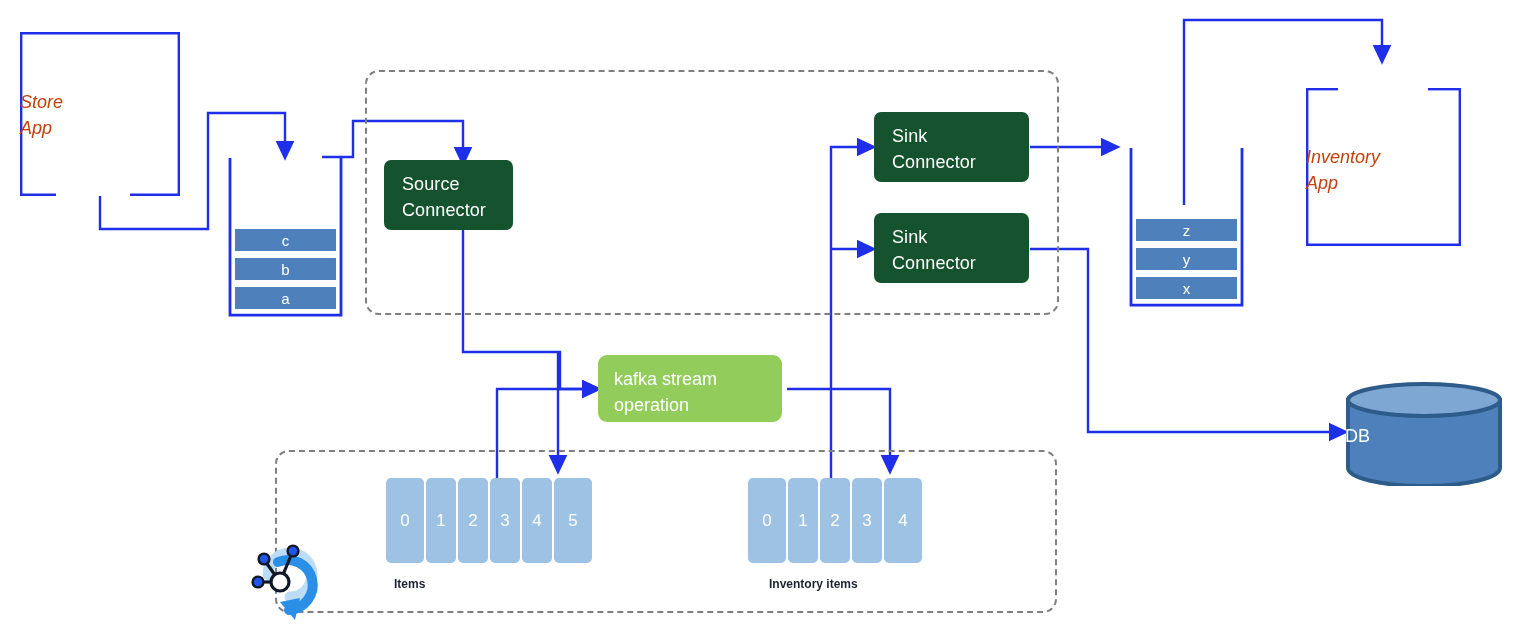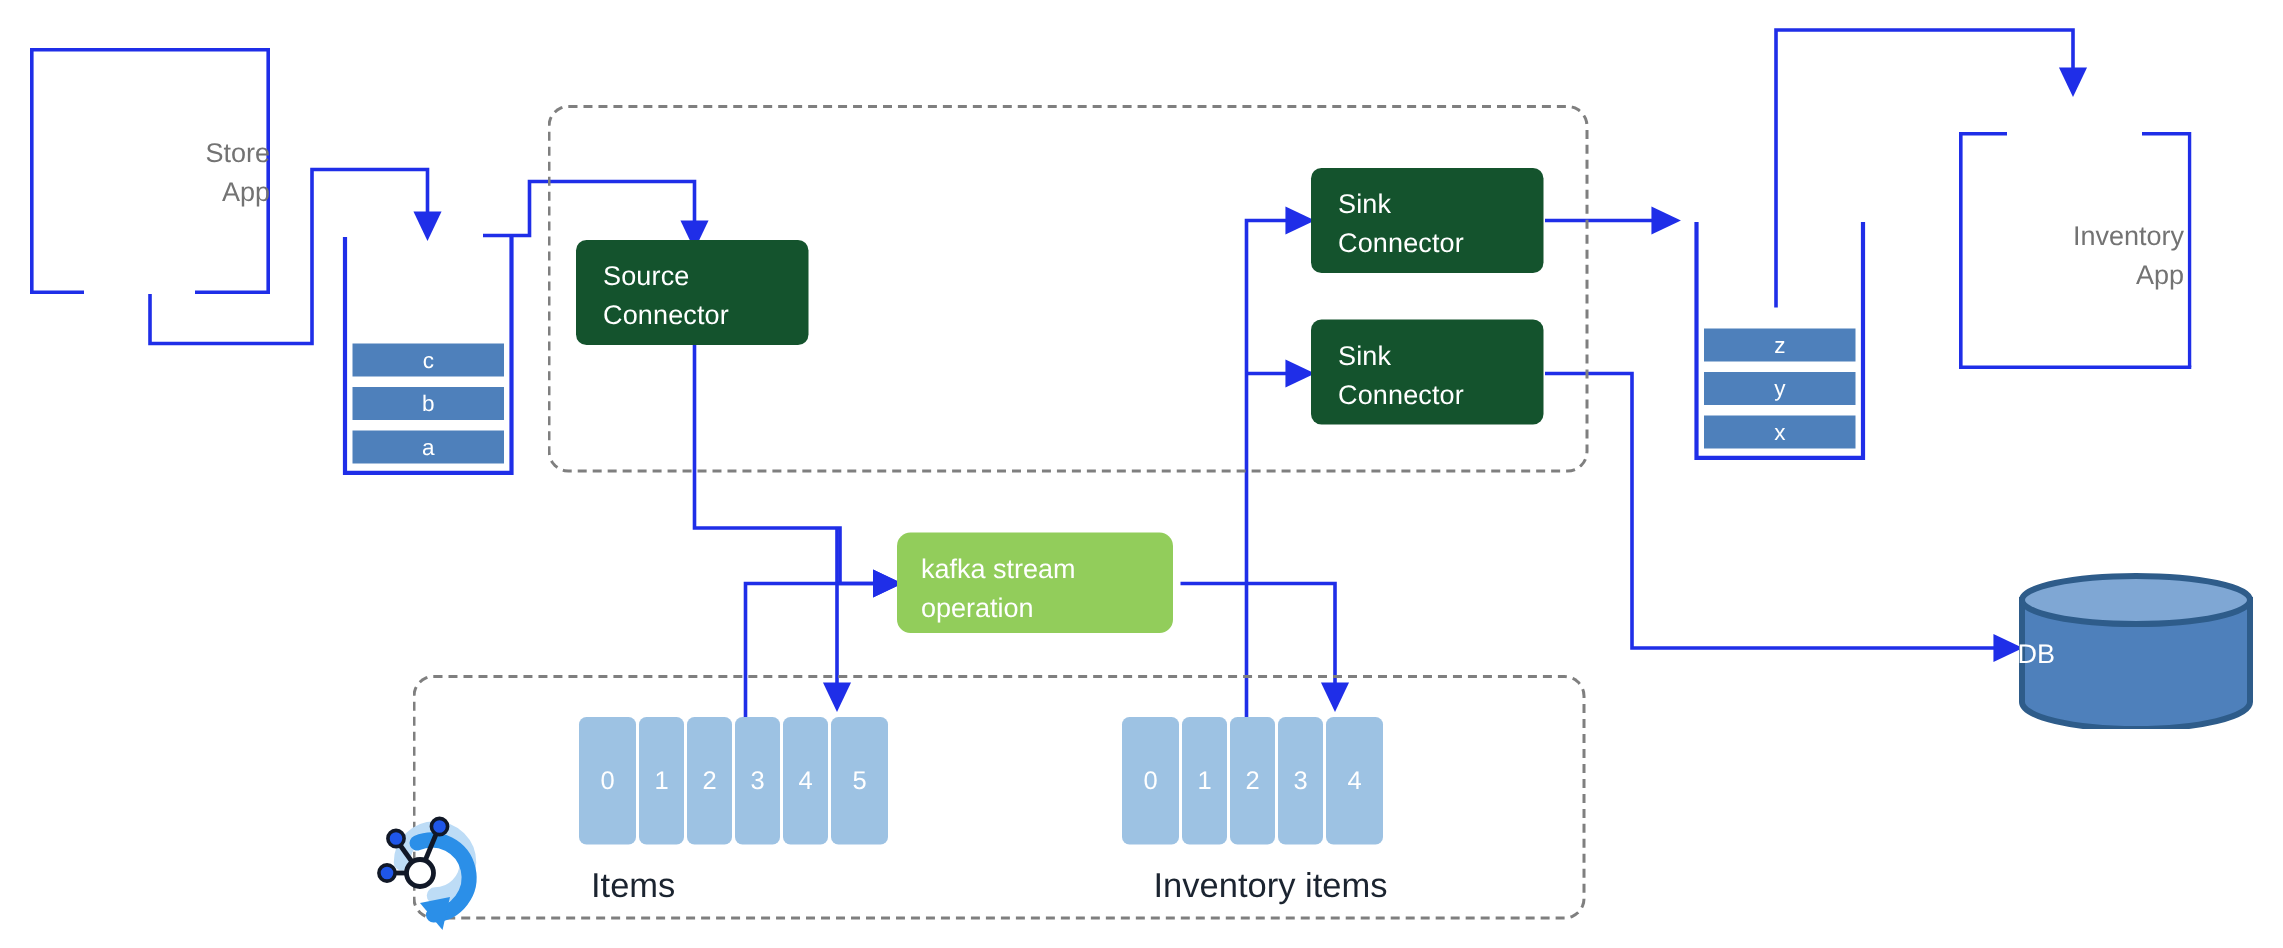--- a/index.html
+++ b/index.html
@@ -27,40 +27,40 @@
   .streambox{
     position:absolute;box-sizing:border-box;
     background:#92CD5B;border-radius:9px;
     color:#ffffff;font-size:18px;line-height:1.42;
     padding:12px 0 0 16px;
   }
 
   
   .appbox{position:absolute;box-sizing:border-box;}
   .appbox .lbl{
-    position:absolute;left:0;right:0;text-align:right;
-    color:#737373;font-size:18px;line-height:1.45;
+    position:absolute;left:0;right:0;text-align:left;
+    color:#c2410c;font-size:18px;line-height:1.45;font-style:italic;
   }
 
   
   .queue{position:absolute;box-sizing:border-box;}
   .queue .slots{position:absolute;left:7px;right:7px;bottom:8px;display:flex;flex-direction:column;gap:7px;}
   .queue .slot{
     height:22px;background:#4E80BB;color:#fff;font-size:15px;
     display:flex;align-items:center;justify-content:center;line-height:1;
   }
 
   
   .strip{position:absolute;display:flex;gap:2px;}
   .strip .cell{
     width:30px;height:85px;background:#9DC2E3;border-radius:5px;
     color:#ffffff;font-size:17px;display:flex;align-items:center;justify-content:center;
   }
   .strip .cell.wide{width:38px;}
-  .striplabel{position:absolute;color:#1b2430;font-size:23px;}
+  .striplabel{position:absolute;color:#1b2430;font-size:12px;font-weight:bold;}
 
   
   .db{position:absolute;}
   .db .dblabel{position:absolute;left:0;right:0;top:44px;text-align:left;color:#fff;font-size:18px;}
 
   .kicon{position:absolute;}
 </style>
 </head>
 <body>
 
@@ -122,21 +122,21 @@
         <path d="M2,0 L2,157.2 L113,157.2 L113,0"></path>
       </g>
     </svg>
     <div class="slots">
       <div class="slot">c</div>
       <div class="slot">b</div>
       <div class="slot">a</div>
     </div>
   </div>
 
-  <div class="connbox" style="left:384px;top:160px;width:155px;height:70px;">
+  <div class="connbox" style="left:384px;top:160px;width:129px;height:70px;">
     <span>Source</span>
     <span class="l2">Connector</span>
   </div>
 
   <div class="connbox" style="left:874px;top:112px;width:155px;height:70px;">
     <span>Sink</span>
     <span class="l2">Connector</span>
   </div>
 
   <div class="connbox" style="left:874px;top:213px;width:155px;height:70px;">

